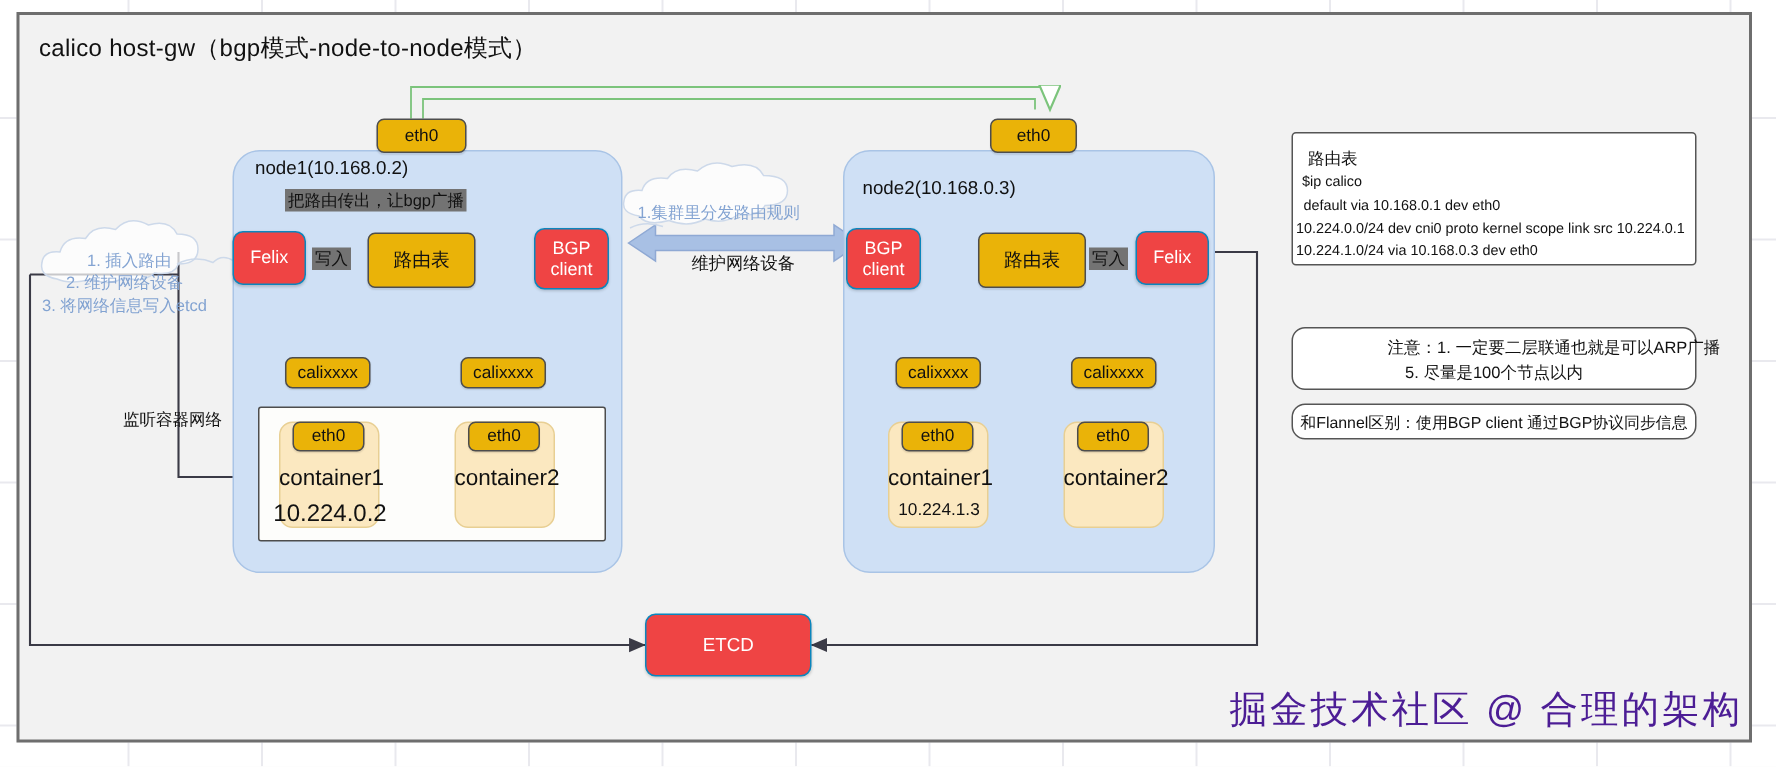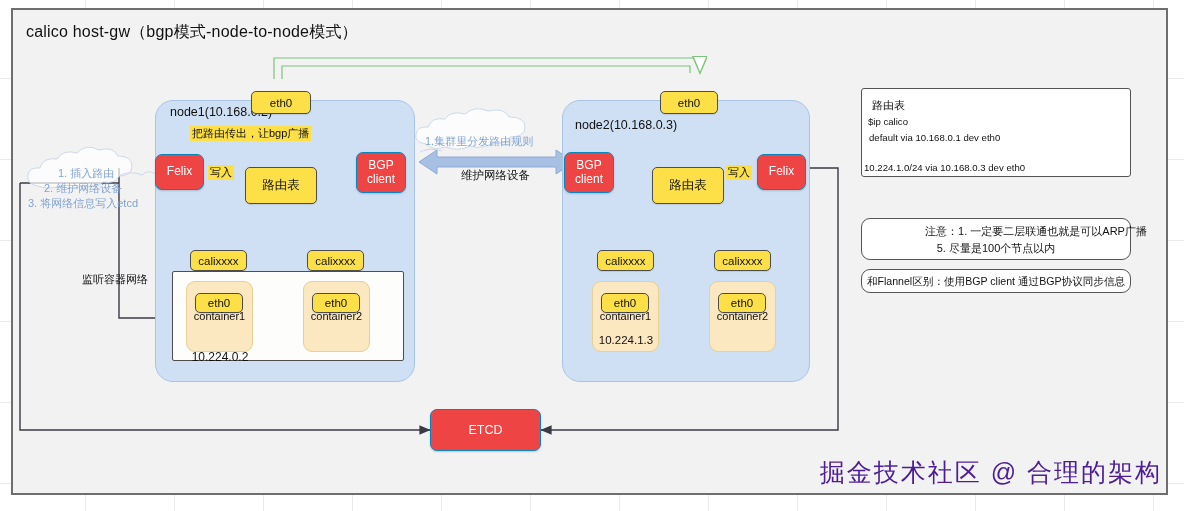--- a/index.html
+++ b/index.html
@@ -28,26 +28,25 @@
     background:#f2f2f2;
     border:2px solid #6e6e6e;
     box-sizing:border-box;
   }
   .ttl{
     position:absolute;left:26px;top:22px;
     font-size:16px;color:#111;letter-spacing:.2px;white-space:nowrap;
   }
   
   .wbox{
-    position:absolute;background:#fde047;border:1.4px solid #4d4d4d;
+    position:absolute;background:#eab308;border:1.4px solid #4d4d4d;
     border-radius:5px;box-sizing:border-box;
     display:flex;align-items:center;justify-content:center;
     font-size:11.5px;color:#111;
     box-shadow:0 1px 1px rgba(0,0,0,.10);
-    margin-top:12px;
   }
   .bluebox{
     position:absolute;background:#ef4444;border:1px solid #0b86bd;
     border-radius:7px;box-sizing:border-box;
     display:flex;align-items:center;justify-content:center;
     flex-direction:column;
     font-size:12px;color:#ffffff;line-height:1.12;
     box-shadow:0 1px 2px rgba(0,0,0,.18);
   }
   .node{
@@ -60,40 +59,40 @@
   .innerwhite{
     position:absolute;background:#fdfdfb;border:1.4px solid #4d4d4d;
     box-sizing:border-box;border-radius:2px;
   }
   .ctr{
     position:absolute;background:#fbe8c0;border:1px solid #e8cf93;
     border-radius:9px;box-sizing:border-box;
   }
   .ctr-name{
     position:absolute;width:100%;text-align:center;
-    font-size:11px;color:#111;
+    font-size:15px;color:#111;
   }
   
   .panel{
     position:absolute;background:#fff;border:1.3px solid #555;
     box-sizing:border-box;border-radius:3px;
   }
   .panel.rounded{border-radius:9px;}
   .panel-title{position:absolute;font-size:11px;color:#111;}
   .mono{
     position:absolute;font-size:9.6px;color:#111;white-space:nowrap;
     font-family:"Liberation Sans","DejaVu Sans",sans-serif;
   }
   .note-line{
     position:absolute;width:100%;text-align:center;
     font-size:11px;color:#111;white-space:nowrap;
   }
   
   .alabel{
-    position:absolute;background:#fde047;padding:0 2px;
+    position:absolute;background:#737373;padding:0 2px;
     font-size:11px;color:#111;white-space:nowrap;
   }
   .plain-label{
     position:absolute;font-size:11px;color:#111;white-space:nowrap;
   }
   
   .cloud-txt{
     position:absolute;color:#7d9fd0;white-space:nowrap;
     font-size:11px;opacity:.95;
   }
@@ -197,21 +196,21 @@
   <div class="alabel" style="left:190px;top:126px;">把路由传出，让bgp广播</div>
 
   <div class="wbox" style="left:190px;top:238px;width:57px;height:21px;">calixxxx</div>
   <div class="wbox" style="left:307px;top:238px;width:57px;height:21px;">calixxxx</div>
 
   <div class="innerwhite" style="left:172px;top:271px;width:232px;height:90px;"></div>
 
   <div class="ctr" style="left:186px;top:281px;width:67px;height:71px;"></div>
   <div class="wbox" style="left:195px;top:281px;width:48px;height:20px;">eth0</div>
   <div class="ctr-name" style="left:186px;top:310px;width:67px;">container1</div>
-  <div class="ctr-name" style="left:181px;top:350px;width:78px;font-size:12px;">10.224.0.2</div>
+  <div class="ctr-name" style="left:181px;top:334px;width:78px;font-size:16px;">10.224.0.2</div>
 
   <div class="ctr" style="left:303px;top:281px;width:67px;height:71px;"></div>
   <div class="wbox" style="left:312px;top:281px;width:48px;height:20px;">eth0</div>
   <div class="ctr-name" style="left:303px;top:310px;width:67px;">container2</div>
 
   <div class="node" style="left:562px;top:100px;width:248px;height:282px;"></div>
   <div class="node-label" style="left:575px;top:118px;">node2(10.168.0.3)</div>
 
   <div class="wbox" style="left:660px;top:79px;width:58px;height:23px;">eth0</div>
 
@@ -247,20 +246,21 @@
   <div class="cloud-txt" style="left:425px;top:134px;">1.集群里分发路由规则</div>
 
   <div class="plain-label" style="left:461px;top:168px;font-size:11.5px;">维护网络设备</div>
 
   <div class="plain-label" style="left:82px;top:272px;">监听容器网络</div>
 
   <div class="panel" style="left:861px;top:88px;width:270px;height:89px;"></div>
   <div class="panel-title" style="left:872px;top:98px;">路由表</div>
   <div class="mono" style="left:868px;top:116px;">$ip calico</div>
   <div class="mono" style="left:869px;top:132px;">default via 10.168.0.1 dev eth0</div>
+  <div class="mono" style="left:864px;top:147px;">10.224.0.0/24 dev cni0 proto kernel scope link src 10.224.0.1</div>
   <div class="mono" style="left:864px;top:162px;">10.224.1.0/24  via 10.168.0.3 dev eth0</div>
 
   <div class="panel rounded" style="left:861px;top:218px;width:270px;height:42px;"></div>
   <div class="note-line" style="left:861px;top:224px;width:310px;padding-left:20px;">注意：1. 一定要二层联通也就是可以ARP广播</div>
   <div class="note-line" style="left:861px;top:241px;width:270px;">5. 尽量是100个节点以内</div>
 
   <div class="panel rounded" style="left:861px;top:269px;width:270px;height:24px;"></div>
   <div class="note-line" style="left:861px;top:275px;width:270px;font-size:10.6px;">和Flannel区别：使用BGP client 通过BGP协议同步信息</div>
 
   <div class="wm">掘金技术社区 @ 合理的架构</div>

